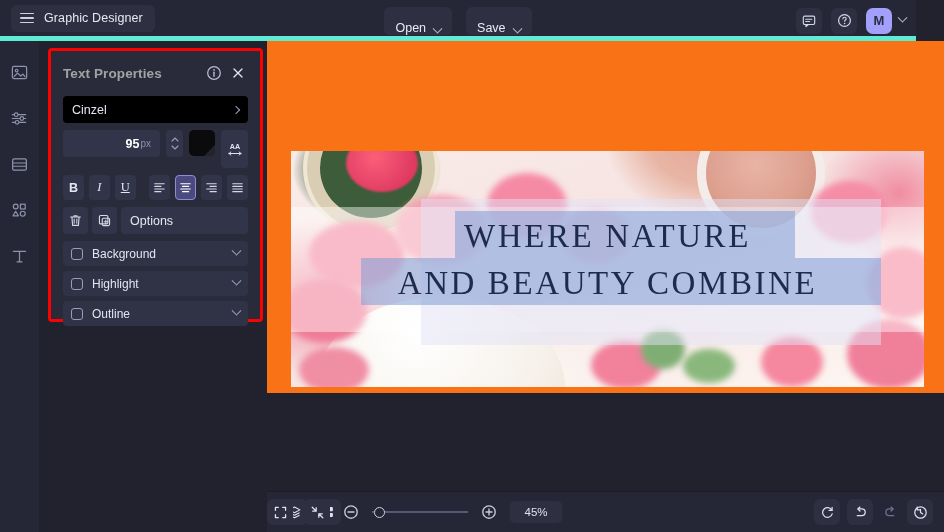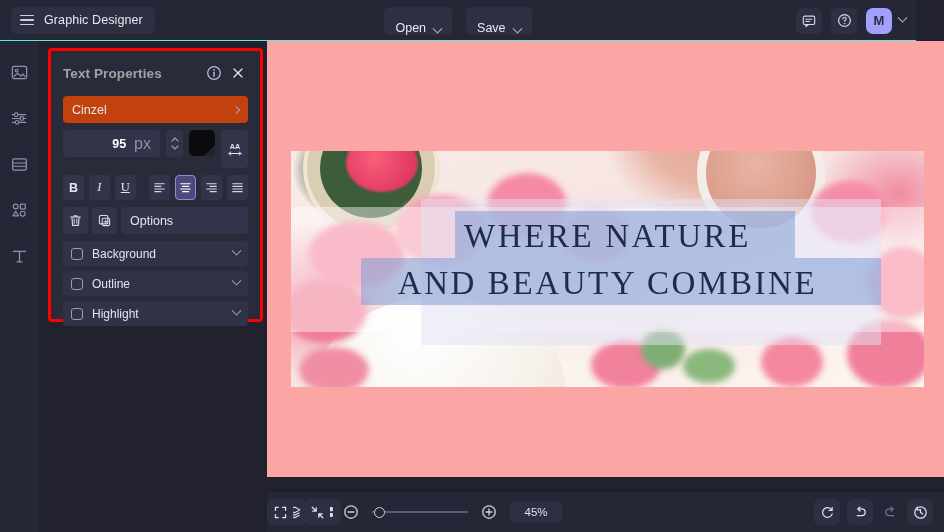--- a/index.html
+++ b/index.html
@@ -8,21 +8,21 @@
     background: #21222e;
     font-family: "Liberation Sans", sans-serif;
     overflow: hidden;
   }
   .app { position: relative; width: 944px; height: 532px; background: #21222e; }
 
   
   .header {
     position: absolute; top: 0; left: 0; width: 916px; height: 41px;
     background: #262736;
-    border-bottom: 1px solid #5eead4;
+    border-bottom: 5px solid #5eead4;
     display: flex; align-items: center;
   }
   .brand {
     display: flex; align-items: center; gap: 10px;
     margin-left: 11px; padding: 6px 12px 6px 9px;
     background: #2e3042; border-radius: 6px; height: 27px;
   }
   .brand-label { color: #e7e8f2; font-size: 12.5px; letter-spacing: .1px; }
   .hamburger { display: flex; flex-direction: column; gap: 3px; width: 14px; }
   .hamburger i { display: block; height: 1.5px; background: #cfd2e4; border-radius: 1px; }
@@ -76,37 +76,37 @@
   .panel {
     width: 100%; height: 100%;
     background: #2a2b3a; border-radius: 2px;
     padding: 10px 12px;
   }
   .panel-head { display: flex; align-items: center; height: 24px; margin-bottom: 11px; }
   .panel-title { color: #a3a3a3; font-size: 13.5px; font-weight: bold; letter-spacing: .1px; flex: 1; }
   .panel-head-ic { width: 20px; height: 20px; display:flex; align-items:center; justify-content:center; margin-left: 4px;}
 
   .field {
-    height: 27px; background: #c2410c; border-radius: 4px;
+    height: 27px; background: #000000; border-radius: 4px;
     display: flex; align-items: center; padding: 0 9px;
     color: #e4e6f1; font-size: 12.5px;
   }
   .field .chev-r {
     margin-left: auto;
     width: 6px; height: 6px; border-right: 1.4px solid #9ea2bb; border-top: 1.4px solid #9ea2bb;
     transform: rotate(45deg); display:inline-block;
   }
 
   .row { display: flex; gap: 6px; margin-top: 7px; }
   .size-box {
     flex: 1; height: 27px; background: #32344a; border-radius: 4px;
     display: flex; align-items: center; justify-content: flex-end; padding-right: 9px;
   }
   .size-val { color: #ffffff; font-size: 12.5px; font-weight: bold; }
-  .size-unit { color: #8e92ab; font-size: 16px; margin-left: 8px; }
+  .size-unit { color: #8e92ab; font-size: 10px; margin-left: 1px; }
   .stepper {
     width: 17px; height: 27px; background: #32344a; border-radius: 4px;
     display: flex; flex-direction: column; align-items: center; justify-content: center; gap: 3px;
   }
   .swatch {
     width: 26px; height: 26px; border-radius: 5px; background: #0b0b0d; position: relative; overflow:hidden;
   }
   .swatch::after{
     content:""; position:absolute; right:0; bottom:0; width:0; height:0;
     border-left: 11px solid transparent; border-bottom: 11px solid #24242c;
@@ -137,22 +137,22 @@
     height: 25px; background: #30324६; background: #303246; border-radius: 4px;
     display: flex; align-items: center; padding: 0 8px; margin-bottom: 5px;
   }
   .cbox { width: 12px; height: 12px; border: 1.4px solid #9a9eb8; border-radius: 3px; }
   .acc-label { color: #e2e4ef; font-size: 12px; margin-left: 9px; flex: 1; }
   .acc-chev { width: 7px; height: 7px; border-right: 1.4px solid #9ea2bb; border-bottom: 1.4px solid #9ea2bb;
     transform: rotate(45deg) translate(-2px,-2px); }
 
   
   .workspace {
-    position: absolute; left: 267px; top: 41px; width: 677px; height: 436px;
-    background: #fca5a5;
+    position: absolute; left: 267px; top: 41px; width: 677px; height: 352px;
+    background: #f97316;
   }
   .canvas {
     position: absolute; left: 24px; top: 110px; width: 633px; height: 236px;
     overflow: hidden; background: #f4e8e6;
   }
   .photo { position: absolute; inset: 0; }
   
   .photo .base {
     position: absolute; inset: 0;
     background:
@@ -414,26 +414,26 @@
     </div>
 
     <div class="acc">
       <div class="acc-row">
         <span class="cbox"></span>
         <span class="acc-label">Background</span>
         <span class="acc-chev"></span>
       </div>
       <div class="acc-row">
         <span class="cbox"></span>
-        <span class="acc-label">Outline</span>
+        <span class="acc-label">Highlight</span>
         <span class="acc-chev"></span>
       </div>
       <div class="acc-row">
         <span class="cbox"></span>
-        <span class="acc-label">Highlight</span>
+        <span class="acc-label">Outline</span>
         <span class="acc-chev"></span>
       </div>
     </div>
 
   </div>
   </div>
 
   <div class="workspace">
     <div class="canvas">
       <div class="photo">

